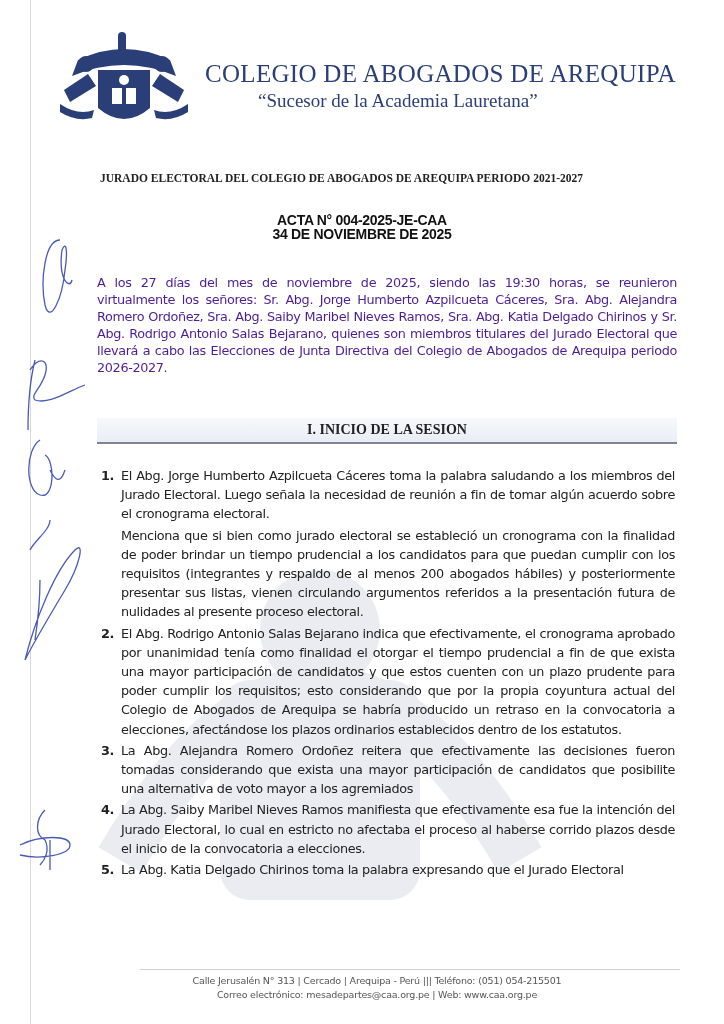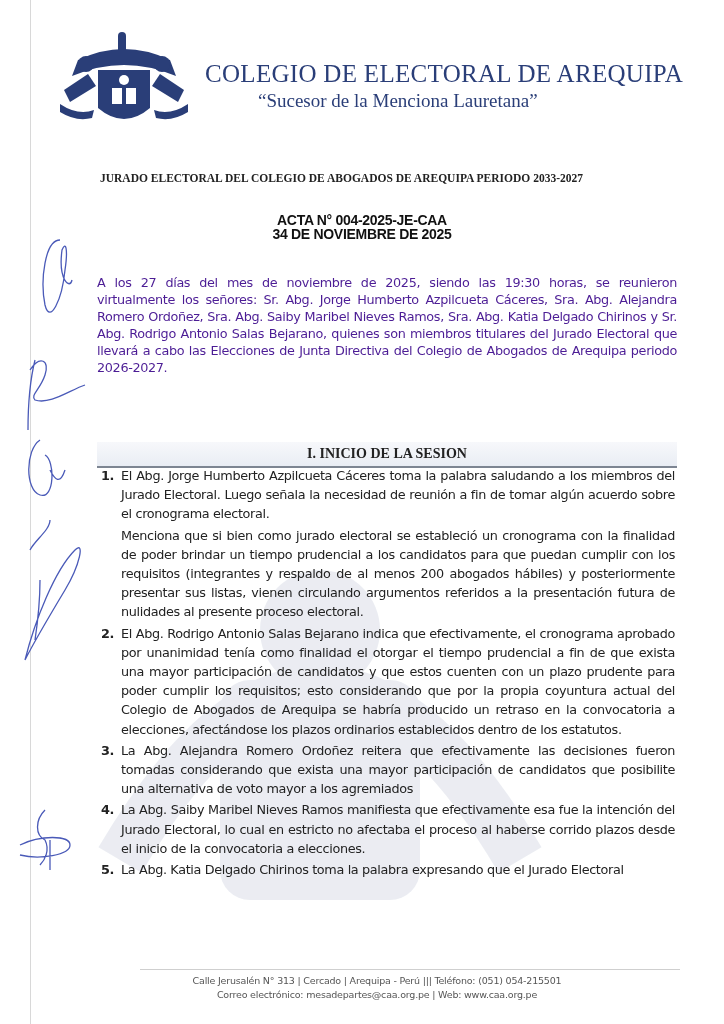--- a/index.html
+++ b/index.html
@@ -8,21 +8,21 @@
   .watermark { position: absolute; left: 60px; top: 480px; width: 520px; height: 460px; opacity: 0.09; }
   .header { position: absolute; left: 0; top: 0; width: 724px; height: 140px; }
   .crest { position: absolute; left: 58px; top: 30px; width: 132px; height: 100px; }
   .org-title { position: absolute; left: 205px; top: 60px; font-family: "Liberation Serif", serif; font-size: 25px; color: #2a3e78; letter-spacing: 0.3px; white-space: nowrap; }
   .org-sub { position: absolute; left: 258px; top: 90px; font-family: "Liberation Serif", serif; font-size: 19px; color: #2a3e78; white-space: nowrap; }
   .jurado { position: absolute; left: 100px; top: 172px; width: 560px; font-family: "Liberation Serif", serif; font-weight: bold; font-size: 11.5px; color: #222; white-space: nowrap; }
   .acta { position: absolute; left: 0; width: 724px; text-align: center; font-family: "Liberation Sans", sans-serif; font-weight: bold; font-size: 14px; color: #111; letter-spacing: -0.3px; }
   .acta.l1 { top: 212px; text-align: center; }
   .acta.l2 { top: 226px; }
   .intro { position: absolute; left: 97px; top: 274px; width: 580px; font-family: "DejaVu Sans", sans-serif; font-size: 12.8px; line-height: 17px; text-align: justify; color: #4c1d95; letter-spacing: -0.35px; }
-  .section-bar { position: absolute; left: 97px; top: 418px; width: 580px; height: 26px; background: linear-gradient(#f7f8fb, #e9edf4); border-bottom: 2px solid #7d8592; box-sizing: border-box; text-align: center; margin-top: 24px; }
+  .section-bar { position: absolute; left: 97px; top: 418px; width: 580px; height: 26px; background: linear-gradient(#f7f8fb, #e9edf4); border-bottom: 2px solid #7d8592; box-sizing: border-box; text-align: center; }
   .section-bar span { font-family: "Liberation Serif", serif; font-weight: bold; font-size: 14px; line-height: 24px; color: #222; }
   .items { position: absolute; left: 97px; top: 464px; width: 580px; margin: 0; padding: 0; list-style: none; }
   .item { position: relative; padding-left: 22px; font-family: "DejaVu Sans", sans-serif; font-size: 12.8px; line-height: 19.2px; text-align: justify; color: #222; letter-spacing: -0.35px; }
   .item .num { position: absolute; left: 4px; top: 0; font-weight: bold; }
   .item p { margin: 2px; }
   .footer-line { position: absolute; left: 140px; top: 969px; width: 540px; height: 1px; background: #cfcfcf; }
   .footer { position: absolute; left: 0; width: 724px; text-align: center; font-family: "DejaVu Sans", sans-serif; font-size: 9.5px; color: #555; letter-spacing: -0.2px; }
   .footer.l1 { top: 975px; left: 15px; }
   .footer.l2 { top: 989px; left: 15px; }
   .signatures { position: absolute; left: 0; top: 220px; width: 100px; height: 690px; }
@@ -50,25 +50,25 @@
       <circle cx="104" cy="34" r="8"></circle>
       <path d="M2 74 Q20 86 36 80 L34 88 Q18 92 2 82 Z"></path>
       <path d="M130 74 Q112 86 96 80 L98 88 Q114 92 130 82 Z"></path>
     </g>
     <g fill="#ffffff">
       <circle cx="66" cy="50" r="5"></circle>
       <rect x="54" y="58" width="10" height="16"></rect>
       <rect x="68" y="58" width="10" height="16"></rect>
     </g>
   </svg>
-  <div class="org-title">COLEGIO DE ELECTORAL DE AREQUIPA</div>
-  <div class="org-sub">“Sucesor de la Menciona Lauretana”</div>
+  <div class="org-title">COLEGIO DE ABOGADOS DE AREQUIPA</div>
+  <div class="org-sub">“Sucesor de la Academia Lauretana”</div>
 </div>
 
-<div class="jurado">JURADO ELECTORAL DEL COLEGIO DE ABOGADOS DE AREQUIPA PERIODO 2033-2027</div>
+<div class="jurado">JURADO ELECTORAL DEL COLEGIO DE ABOGADOS DE AREQUIPA PERIODO 2021-2027</div>
 <div class="acta l1">ACTA N° 004-2025-JE-CAA</div>
 <div class="acta l2">34 DE NOVIEMBRE DE 2025</div>
 
 <div class="intro">A los 27 días del mes de noviembre de 2025, siendo las 19:30 horas, se reunieron virtualmente los señores: Sr. Abg. Jorge Humberto Azpilcueta Cáceres, Sra. Abg. Alejandra Romero Ordoñez, Sra. Abg. Saiby Maribel Nieves Ramos, Sra. Abg. Katia Delgado Chirinos y Sr. Abg. Rodrigo Antonio Salas Bejarano, quienes son miembros titulares del Jurado Electoral que llevará a cabo las Elecciones de Junta Directiva del Colegio de Abogados de Arequipa periodo 2026-2027.</div>
 
 <div class="section-bar">
   <span>I. INICIO DE LA SESION</span>
 </div>
 
 <ol class="items">

